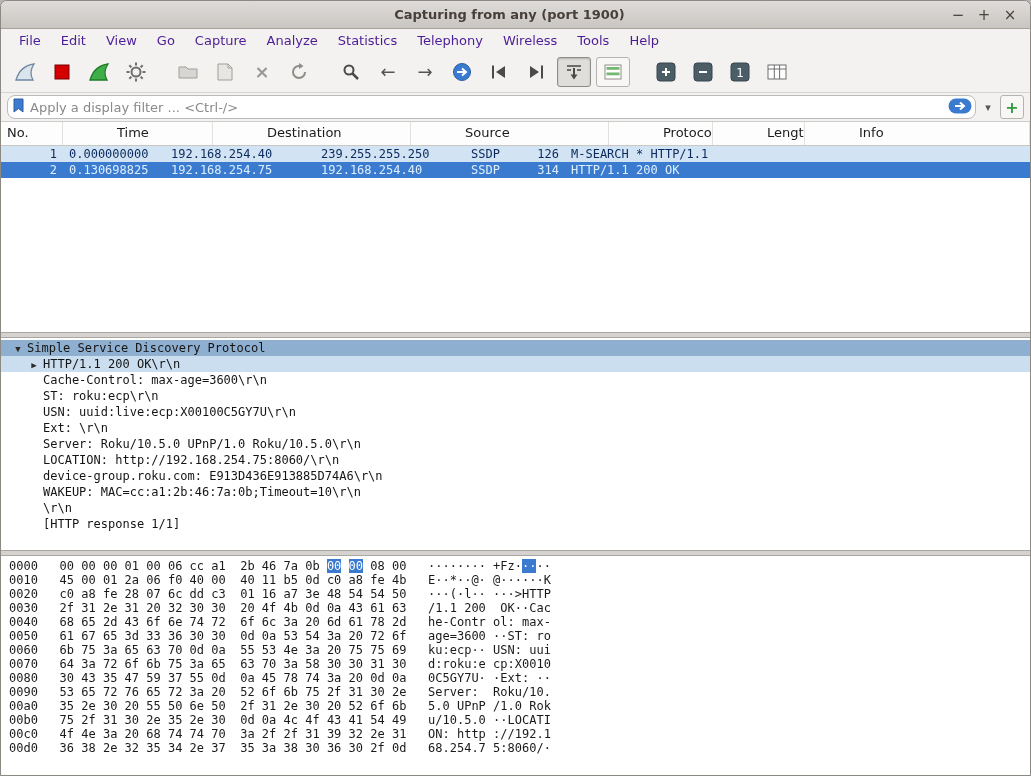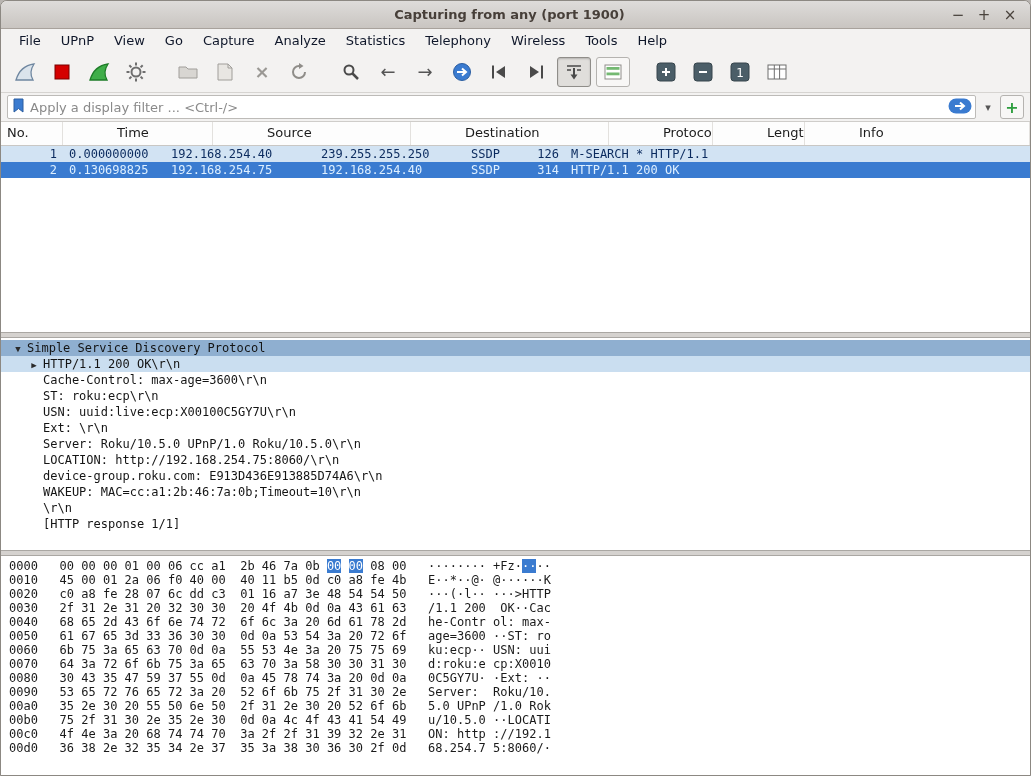--- a/index.html
+++ b/index.html
@@ -10,33 +10,33 @@
 
   
   .titlebar{flex:0 0 27px;background:linear-gradient(#dedcda,#c9c5c1);border-bottom:1px solid #a8a29c;
             position:relative;display:flex;align-items:center;}
   .title{position:absolute;left:0;right:12px;text-align:center;font-weight:bold;color:#473f39;font-size:13px;}
   .win-controls{margin-left:auto;display:flex;gap:10px;padding-right:12px;z-index:1;}
   .wbtn{width:16px;text-align:center;color:#4a433d;font-size:15px;line-height:16px;cursor:default;}
 
   
   .menubar{flex:0 0 23px;background:#f3f2f1;display:flex;align-items:center;padding-left:8px;}
-  .menu-item{padding:2px 10px;color:#0f172a;}
+  .menu-item{padding:2px 10px;color:#4c1d95;}
 
   
   .toolbar{flex:0 0 40px;background:#f3f2f1;border-bottom:1px solid #d6d4d1;display:flex;align-items:center;padding-left:8px;gap:5px;}
   .tb{width:32px;height:28px;display:flex;align-items:center;justify-content:center;border-radius:3px;}
   .tb.pressed{border:1px solid #8f8d89;background:#e0dedb;box-shadow:inset 0 1px 2px rgba(0,0,0,.2);}
   .tb.framed{border:1px solid #b5b3b0;background:#f8f7f6;}
   .tb-sep{width:10px;height:24px;}
   .tb span.uglyph{font-size:18px;color:#555;line-height:18px;}
 
   
   .filterbar{flex:0 0 28px;background:#f3f2f1;border-bottom:1px solid #cfcdca;display:flex;align-items:center;padding:0 6px;gap:4px;}
-  .filter-wrap{flex:1;height:22px;background:#fff;border:1px solid #bdbbb8;border-radius:2px;display:flex;align-items:center;padding:0 3px 0 5px;}
+  .filter-wrap{flex:1;height:22px;background:#fff;border:1px solid #bdbbb8;border-radius:8px;display:flex;align-items:center;padding:0 3px 0 5px;}
   .filter-input{flex:1;border:none;outline:none;background:transparent;font-size:13px;color:#333;padding:0 6px;
                 font-family:"DejaVu Sans","Liberation Sans",sans-serif;}
   .filter-input::placeholder{color:#8a8a8a;}
   .caret-btn{width:16px;text-align:center;color:#555;font-size:11px;}
   .plus-btn{width:22px;height:22px;border:1px solid #b5b3b0;border-radius:3px;background:#f8f7f6;color:#2e9e3f;
             font-weight:bold;font-size:16px;display:flex;align-items:center;justify-content:center;}
 
   
   .packet-list{flex:0 0 210px;background:#fff;display:flex;flex-direction:column;overflow:hidden;}
   .plist-header{flex:0 0 23px;display:flex;background:#fdfdfd;border-bottom:1px solid #c9c7c4;gap:48px;}
@@ -85,21 +85,21 @@
     <div class="title">Capturing from any (port 1900)</div>
     <div class="win-controls">
       <span class="wbtn">−</span>
       <span class="wbtn">+</span>
       <span class="wbtn">×</span>
     </div>
   </div>
 
   <div class="menubar" id="menubar">
       <span class="menu-item">File</span>
-      <span class="menu-item">UPnP</span>
+      <span class="menu-item">Edit</span>
       <span class="menu-item">View</span>
       <span class="menu-item">Go</span>
       <span class="menu-item">Capture</span>
       <span class="menu-item">Analyze</span>
       <span class="menu-item">Statistics</span>
       <span class="menu-item">Telephony</span>
       <span class="menu-item">Wireless</span>
       <span class="menu-item">Tools</span>
       <span class="menu-item">Help</span>
     </div>
@@ -239,22 +239,22 @@
       </span>
     </div>
     <span class="caret-btn">▾</span>
     <div class="plus-btn">+</div>
   </div>
 
   <div class="packet-list">
     <div class="plist-header" id="plist-header">
         <span class="hcell" style="width: 62px;">No.</span>
         <span class="hcell" style="width: 102px;">Time</span>
+        <span class="hcell" style="width: 150px;">Destination</span>
         <span class="hcell" style="width: 150px;">Source</span>
-        <span class="hcell" style="width: 150px;">Destination</span>
         <span class="hcell" style="width: 56px;">Protocol</span>
         <span class="hcell" style="width: 44px;">Length</span>
         <span class="hcell" style="flex: 1 1 0%;">Info</span>
       </div>
     <div class="plist-body" id="plist-body">
         <div class="prow udp"><span class="pcell" style="width: 62px; text-align: right;">1</span><span class="pcell" style="width: 102px;">0.000000000</span><span class="pcell" style="width: 150px;">192.168.254.40</span><span class="pcell" style="width: 150px;">239.255.255.250</span><span class="pcell" style="width: 56px;">SSDP</span><span class="pcell" style="width: 44px; text-align: right;">126</span><span class="pcell" style="flex: 1 1 0%;">M-SEARCH * HTTP/1.1</span></div>
         <div class="prow selected"><span class="pcell" style="width: 62px; text-align: right;">2</span><span class="pcell" style="width: 102px;">0.130698825</span><span class="pcell" style="width: 150px;">192.168.254.75</span><span class="pcell" style="width: 150px;">192.168.254.40</span><span class="pcell" style="width: 56px;">SSDP</span><span class="pcell" style="width: 44px; text-align: right;">314</span><span class="pcell" style="flex: 1 1 0%;">HTTP/1.1 200 OK</span></div>
       </div>
   </div>
 

